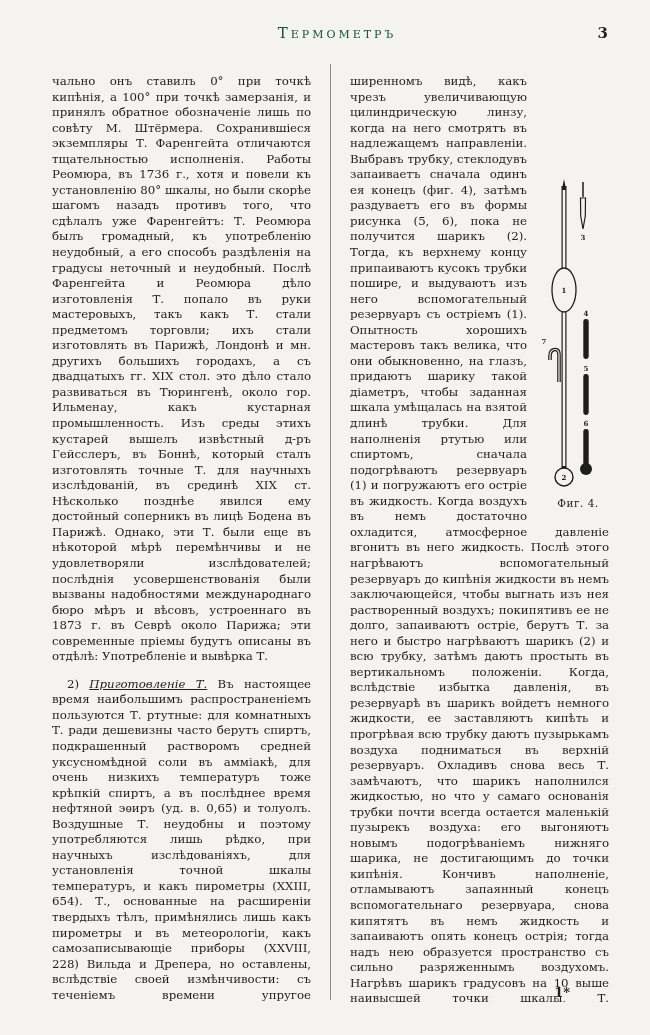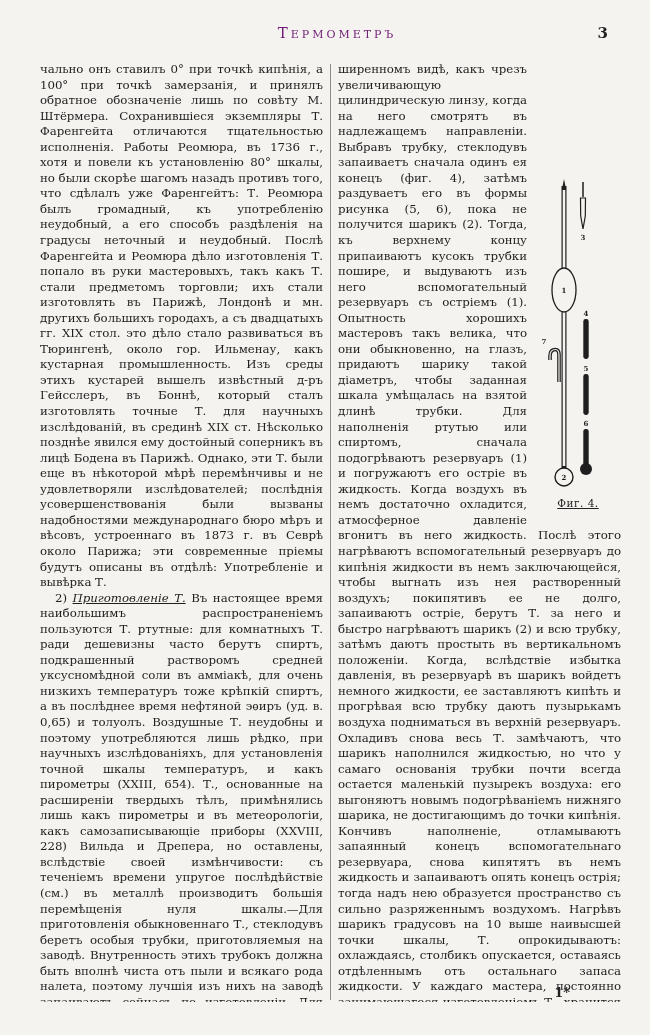--- a/index.html
+++ b/index.html
@@ -9,59 +9,58 @@
     font-family:"DejaVu Serif", serif;
     color:#1f1f1f;
     position:relative;
     overflow:hidden;
   }
   .page{position:absolute;inset:0;}
   .header{position:absolute;top:24px;left:40px;right:28px;height:22px;}
   .header-title{
     position:absolute;left:12px;right:0;text-align:center;
     font-variant:small-caps;letter-spacing:3px;
-    font-size:15px;color:#701a75;
+    font-size:15px;color:#14532d;
   }
   .header-pageno{
     position:absolute;right:14px;top:0;
     font-size:15px;font-weight:bold;color:#222;
   }
   .columns{
     position:absolute;top:62px;left:40px;right:28px;height:940px;
     display:flex;overflow:hidden;
   }
   .col{
     width:283px;
     text-align:justify;
     font-size:11.8px;
     line-height:15.55px;
     letter-spacing:-0.05px;
   }
-  .col p{margin:0;}
+  .col p{margin:12px;}
   .col-divider{
     width:1px;background:#8b8b88;
     margin:2px 7px 0 7px;height:936px;flex:none;
   }
   .para-indent{text-indent:15px;}
   .ital{font-style:italic;text-decoration:underline;}
   
   .figure{
     float:right;
     width:86px;
     margin:114px 0 4px 8px;
     text-align:center;
   }
   .figure svg{display:block;margin:0 auto;}
   .fig-caption{
     font-size:10.5px;
     letter-spacing:0.5px;
     margin-top:2px;
     color:#222;
     white-space:nowrap;
-    text-decoration:underline;
   }
   .footer-mark{
     position:absolute;top:985px;right:80px;
     font-size:13px;font-weight:bold;color:#222;
   }
   svg text{
     font-family:"DejaVu Serif", serif;
     font-size:7px;font-weight:bold;fill:#1e1e1e;
     text-anchor:middle;
   }

